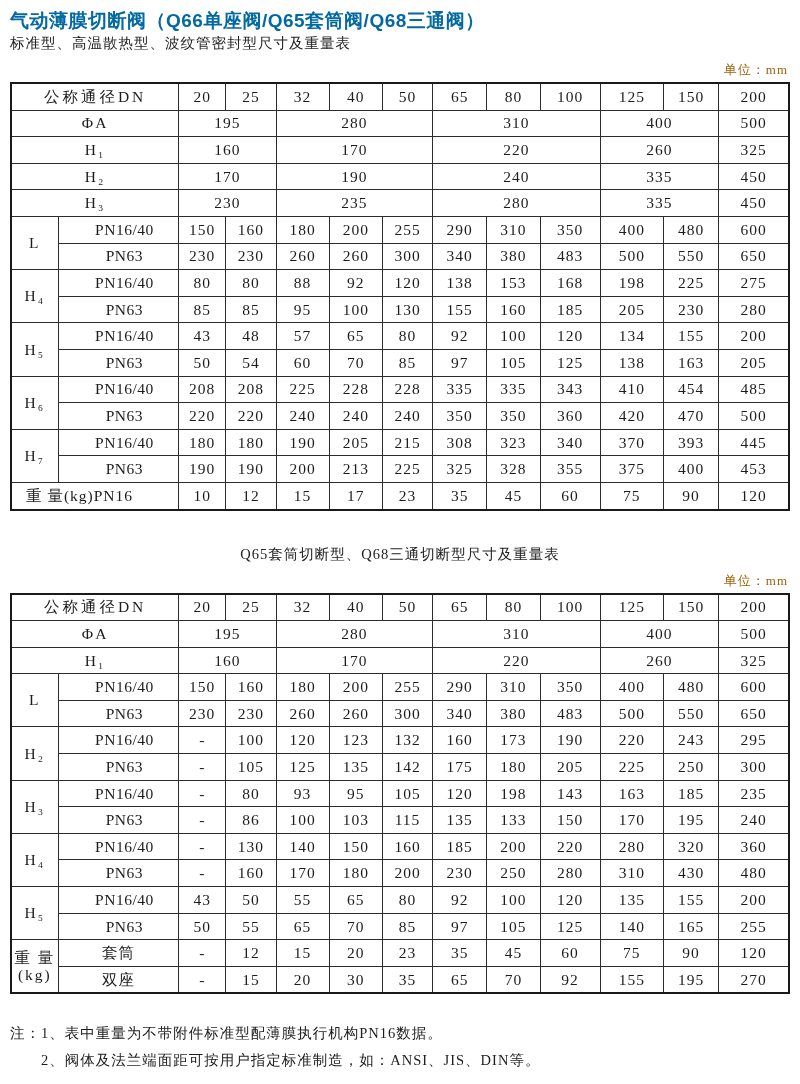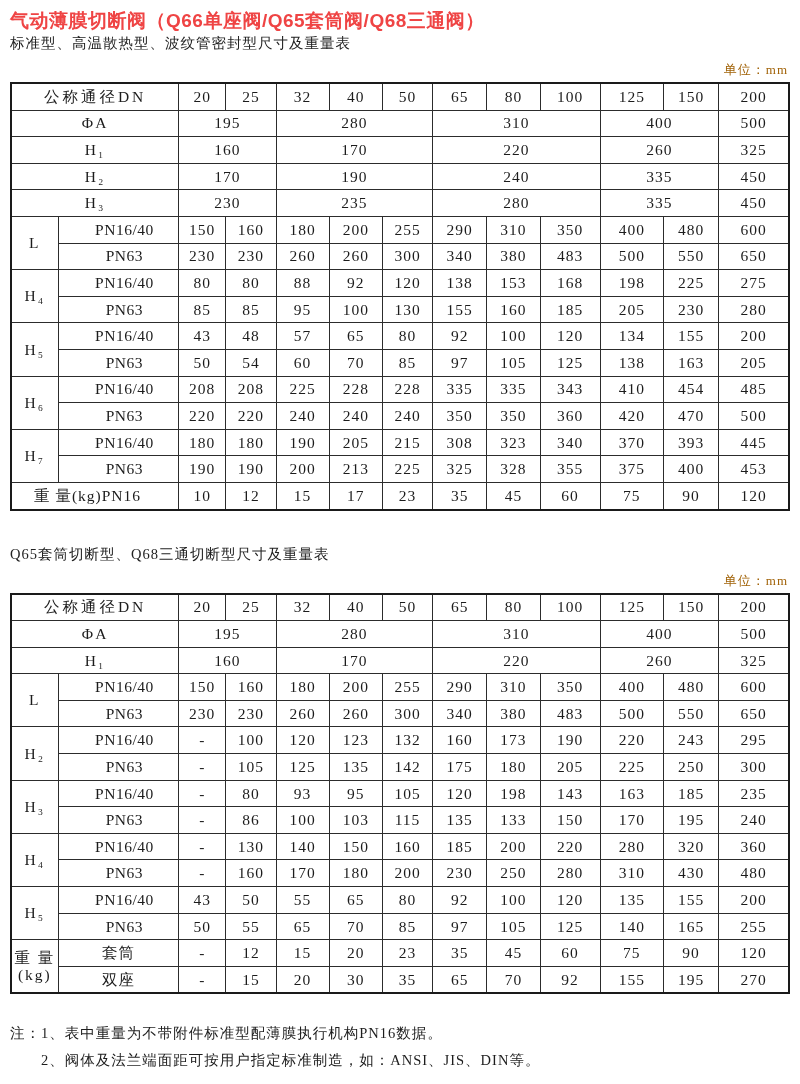--- a/index.html
+++ b/index.html
@@ -1,42 +1,42 @@
 <!DOCTYPE html>
 <html><head>
 <meta charset="utf-8">
 <style>
   html,body{margin:0;padding:0;background:#ffffff;}
   body{width:800px;color:#1c1c1c;font-family:"Liberation Serif","DejaVu Serif",serif;}
   .page{width:780px;margin:0 auto;padding-top:6px;}
   .doc-title{
     font-family:"Liberation Sans","DejaVu Sans",sans-serif;
     font-weight:bold;font-size:19px;letter-spacing:0.5px;
-    margin:2px 0 0 0;color:#ef4444;
+    margin:2px 0 0 0;color:#0369a1;
   }
   .subtitle{font-size:14.5px;letter-spacing:1px;color:#222;}
-  .subtitle.second{margin-top:34px;}
+  .subtitle.second{margin-top:34px;text-align:center;}
   .unit{font-size:13px;text-align:right;margin:8px 2px 3px 0;color:#a16207;letter-spacing:1px;}
   table{
     border-collapse:collapse;table-layout:fixed;width:780px;
     border:2.5px solid #1a1a1a;background:#fff;
   }
   col.c-g{width:47px;}  col.c-s{width:120px;}
   col.d0{width:47px;} col.d1{width:50px;} col.d2{width:53px;} col.d3{width:53px;}
   col.d4{width:50px;} col.d5{width:54px;} col.d6{width:53px;} col.d7{width:60px;}
   col.d8{width:63px;} col.d9{width:55px;} col.d10{width:70px;}
   td,th{
     border:1px solid #2c2c2c;height:25.6px;padding:0 1px;
     text-align:center;vertical-align:middle;
     font-size:15.5px;font-weight:normal;letter-spacing:1px;
     overflow:hidden;white-space:pre-line;line-height:1.15;
   }
   th.corner{letter-spacing:3px;font-size:15.5px;}
   td.sub-label{text-align:center;padding-left:13px;letter-spacing:0.5px;}
-  td.full-label{text-align:left;padding-left:22px;letter-spacing:1px;}
+  td.full-label{text-align:left;padding-left:14px;letter-spacing:1px;}
   td.group-label{letter-spacing:2px;}
   .notes{font-size:14.5px;margin-top:26px;line-height:1.8;letter-spacing:1px;color:#1d1d1d;}
   .notes .n2{padding-left:31px;}
 </style>
 </head>
 <body>
 
 <div class="page">
 
   <h1 class="doc-title">气动薄膜切断阀（Q66单座阀/Q65套筒阀/Q68三通阀）</h1>

